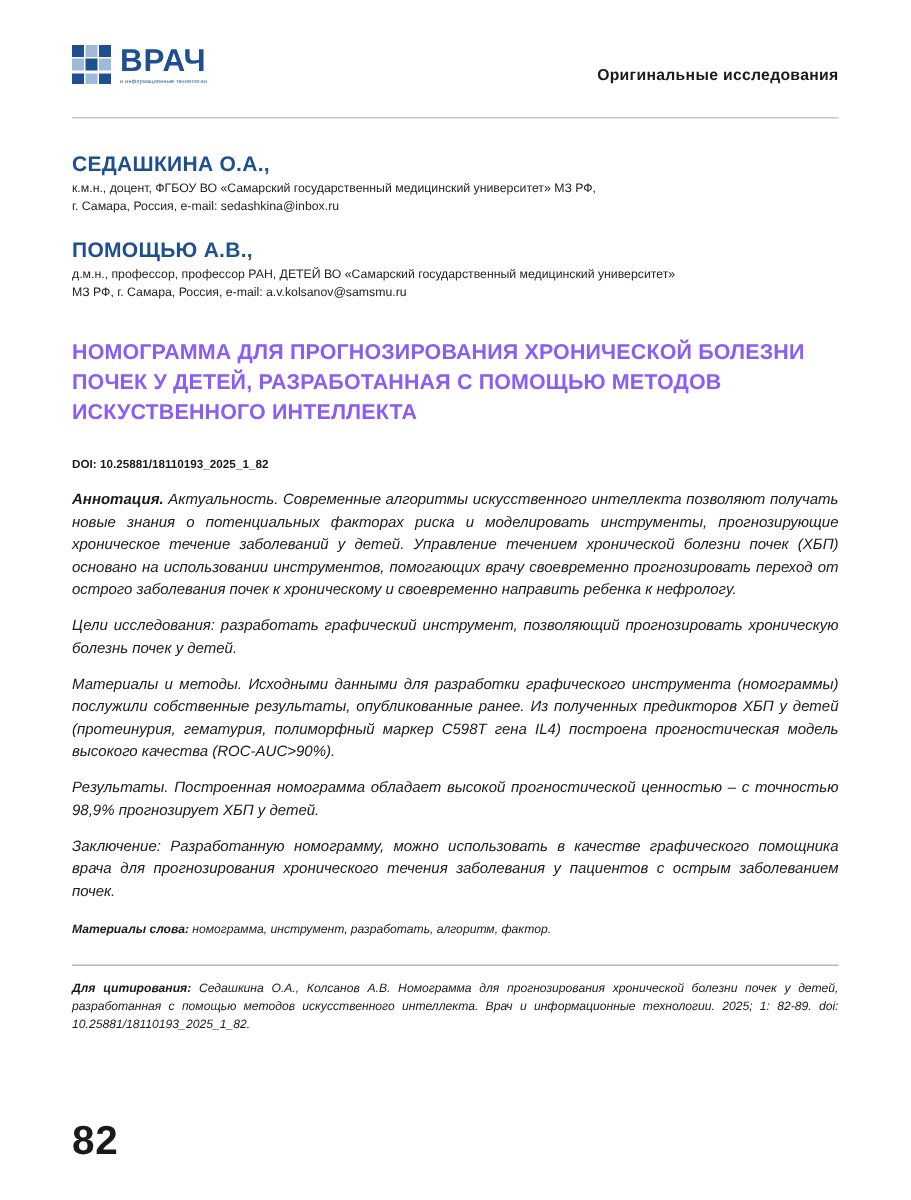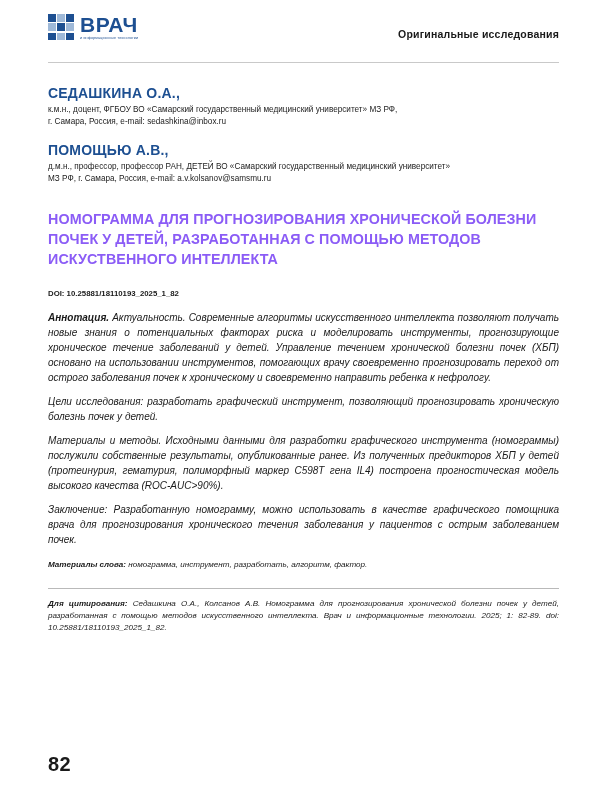--- a/index.html
+++ b/index.html
@@ -13,21 +13,21 @@
     font-family: "Liberation Sans", sans-serif;
     color: #1a1a1a;
     position: relative;
     overflow: hidden;
   }
   .page {
     position: relative;
     width: 607px;
     height: 800px;
     box-sizing: border-box;
-    padding: 0 48px;
+    padding: 16px 48px;
   }
 
   
   .header {
     display: flex;
     align-items: flex-start;
     justify-content: space-between;
     padding-top: 14px;
     height: 42px;
   }
@@ -148,21 +148,21 @@
     font-style: italic;
     text-align: justify;
   }
   .citation b { font-weight: bold; }
 
   
   .page-number {
     position: absolute;
     left: 48px;
     bottom: 24px;
-    font-size: 20px;
+    font-size: 27px;
     font-weight: bold;
     color: #1a1a1a;
     letter-spacing: 0.5px;
   }
 </style>
 </head>
 <body>
 
 <div class="page">
 
@@ -202,20 +202,21 @@
   </div>
 
   <h1 class="title">НОМОГРАММА ДЛЯ ПРОГНОЗИРОВАНИЯ ХРОНИЧЕСКОЙ БОЛЕЗНИ ПОЧЕК У ДЕТЕЙ, РАЗРАБОТАННАЯ С ПОМОЩЬЮ МЕТОДОВ ИСКУСТВЕННОГО ИНТЕЛЛЕКТА</h1>
 
   <div class="doi">DOI: 10.25881/18110193_2025_1_82</div>
 
   <div class="abstract">
     <p><span class="lead">Аннотация.</span> <span>Актуальность. Современные алгоритмы искусственного интеллекта позволяют получать новые знания о потенциальных факторах риска и моделировать инструменты, прогнозирующие хроническое течение заболеваний у детей. Управление течением хронической болезни почек (ХБП) основано на использовании инструментов, помогающих врачу своевременно прогнозировать переход от острого заболевания почек к хроническому и своевременно направить ребенка к нефрологу.</span></p>
     <p>Цели исследования: разработать графический инструмент, позволяющий прогнозировать хроническую болезнь почек у детей.</p>
     <p>Материалы и методы. Исходными данными для разработки графического инструмента (номограммы) послужили собственные результаты, опубликованные ранее. Из полученных предикторов ХБП у детей (протеинурия, гематурия, полиморфный маркер C598T гена IL4) построена прогностическая модель высокого качества (ROC-AUC&gt;90%).</p>
+    <p>Результаты. Построенная номограмма обладает высокой прогностической ценностью – с точностью 98,9% прогнозирует ХБП у детей.</p>
     <p>Заключение: Разработанную номограмму, можно использовать в качестве графического помощника врача для прогнозирования хронического течения заболевания у пациентов с острым заболеванием почек.</p>
   </div>
 
   <div class="keywords">
     <b>Материалы слова:</b>
     <span>номограмма, инструмент, разработать, алгоритм, фактор.</span>
   </div>
 
   <hr class="cite-rule">
 

